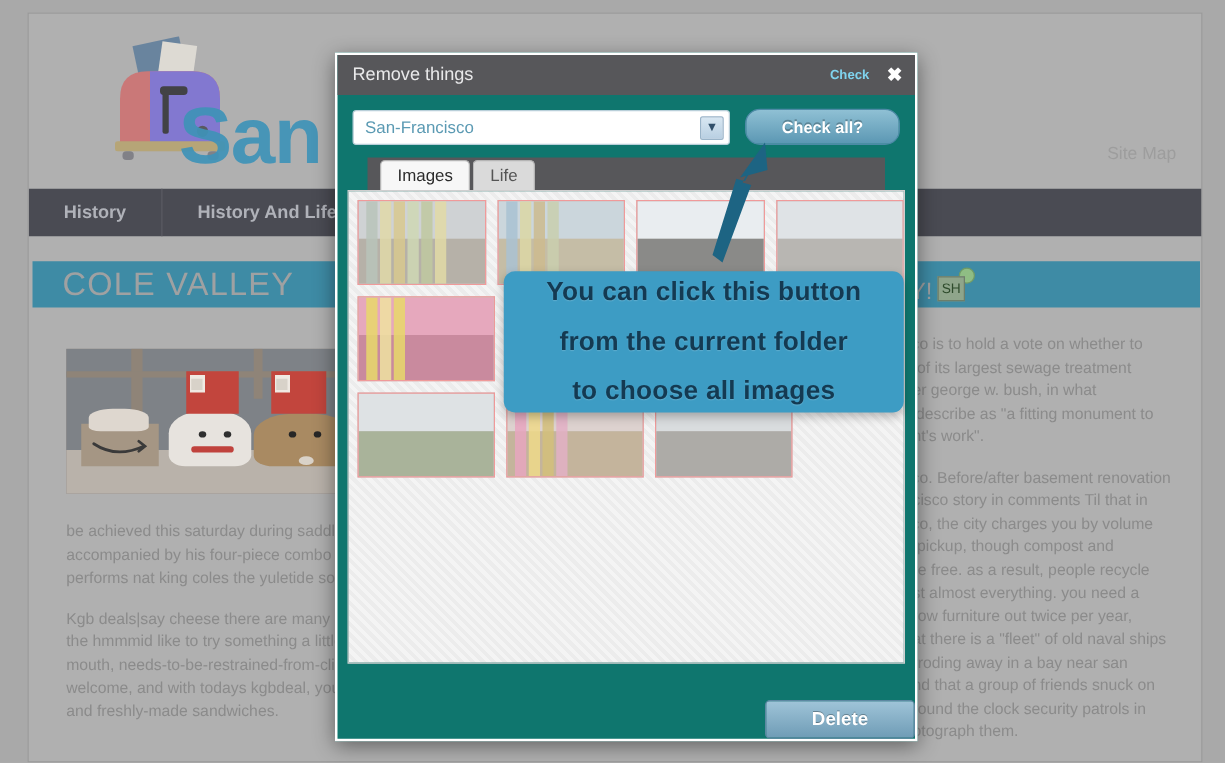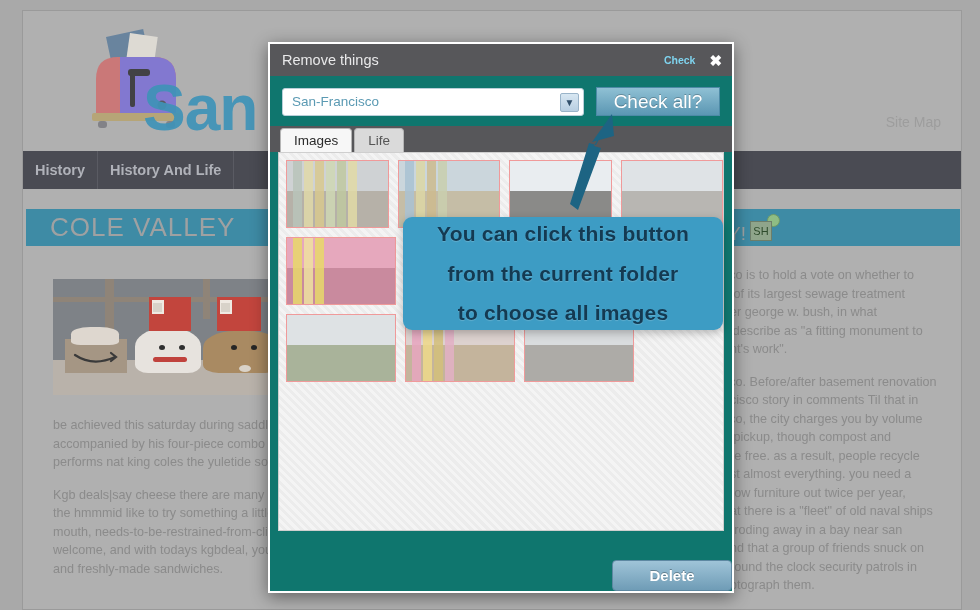--- a/index.html
+++ b/index.html
@@ -40,21 +40,21 @@
   }
 
   
   #main-nav {
     position:absolute; left:0px; top:140px; width:940px; height:38px;
     background:#4a4b53;
     display:flex; align-items:center;
   }
   .nav-item {
     color:#b0b2b9; font-size:14.5px; font-weight:bold;
-    padding:0 12px; line-height:38px; height:38px;
+    padding:0 28px; line-height:38px; height:38px;
     border-right:1px solid #5a5b63;
   }
 
   
   #cole-banner {
     position:absolute; left:3px; top:198px; width:934px; height:37px;
     background:#3e8ba5;
     color:#9fa1a2; font-size:26px; letter-spacing:1px;
     display:flex; align-items:center; padding-left:24px;
   }
@@ -136,29 +136,29 @@
     position:absolute; right:4px; top:4px;
     width:19px; height:19px;
     background:linear-gradient(#d8e7f2,#b8cfe2);
     border:1px solid #9ab4c9; border-radius:2px;
     display:flex; align-items:center; justify-content:center;
     color:#31506b; font-size:10px;
   }
   #check-all-btn {
     width:124px; height:29px;
     background:linear-gradient(#8fc0d4,#5b97b3);
-    border:1px solid #4d8aa6; border-radius:0;
-    color:#ffffff; font-size:19px; font-weight:normal;
+    border:1px solid #4d8aa6; border-radius:12px;
+    color:#ffffff; font-size:13px; font-weight:bold;
     display:flex; align-items:center; justify-content:center;
     text-shadow:0 -1px 0 rgba(0,0,0,.25);
     cursor:pointer;
   }
 
   #tab-strip {
-    margin:0 0; height:26px;
+    margin:0 24px; height:26px;
     background:#57575a;
     display:flex; align-items:flex-end;
     padding-left:10px;
     flex:0 0 auto;
   }
   .tab {
     height:24px; padding:0 13px;
     display:flex; align-items:center;
     font-size:13.5px; color:#3b3b3b;
     border:1px solid #b5b5b5; border-bottom:none;

